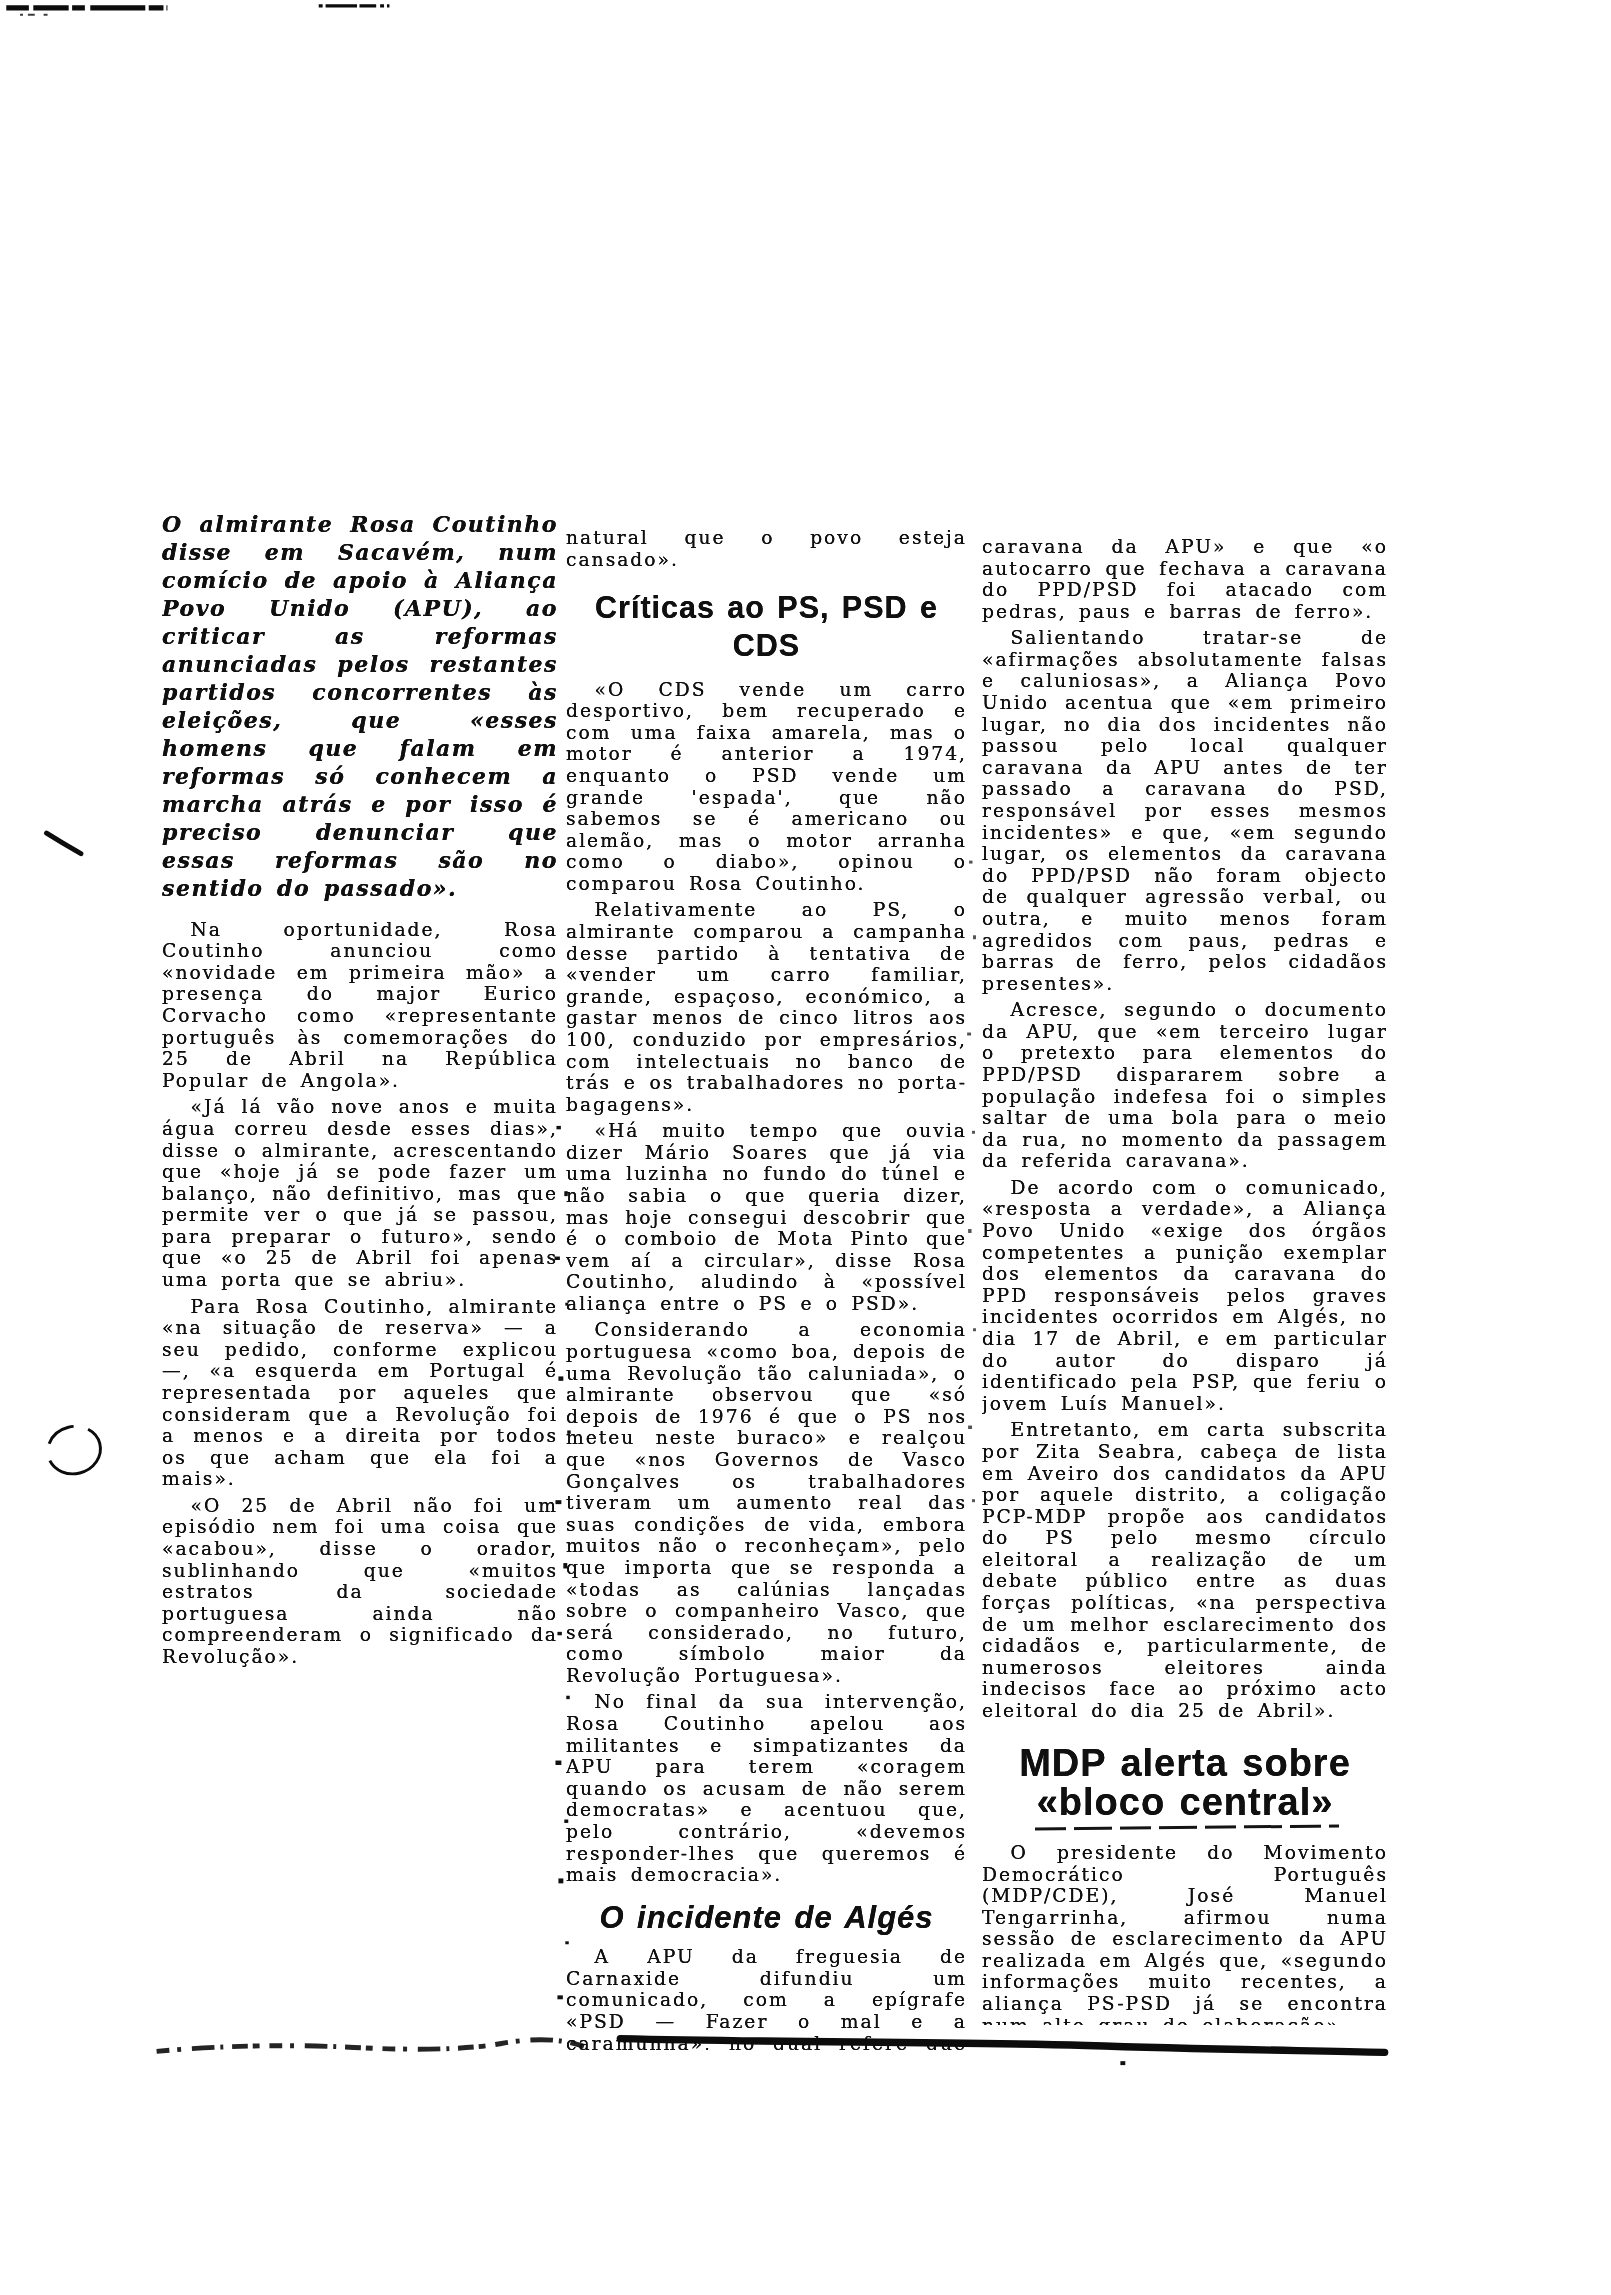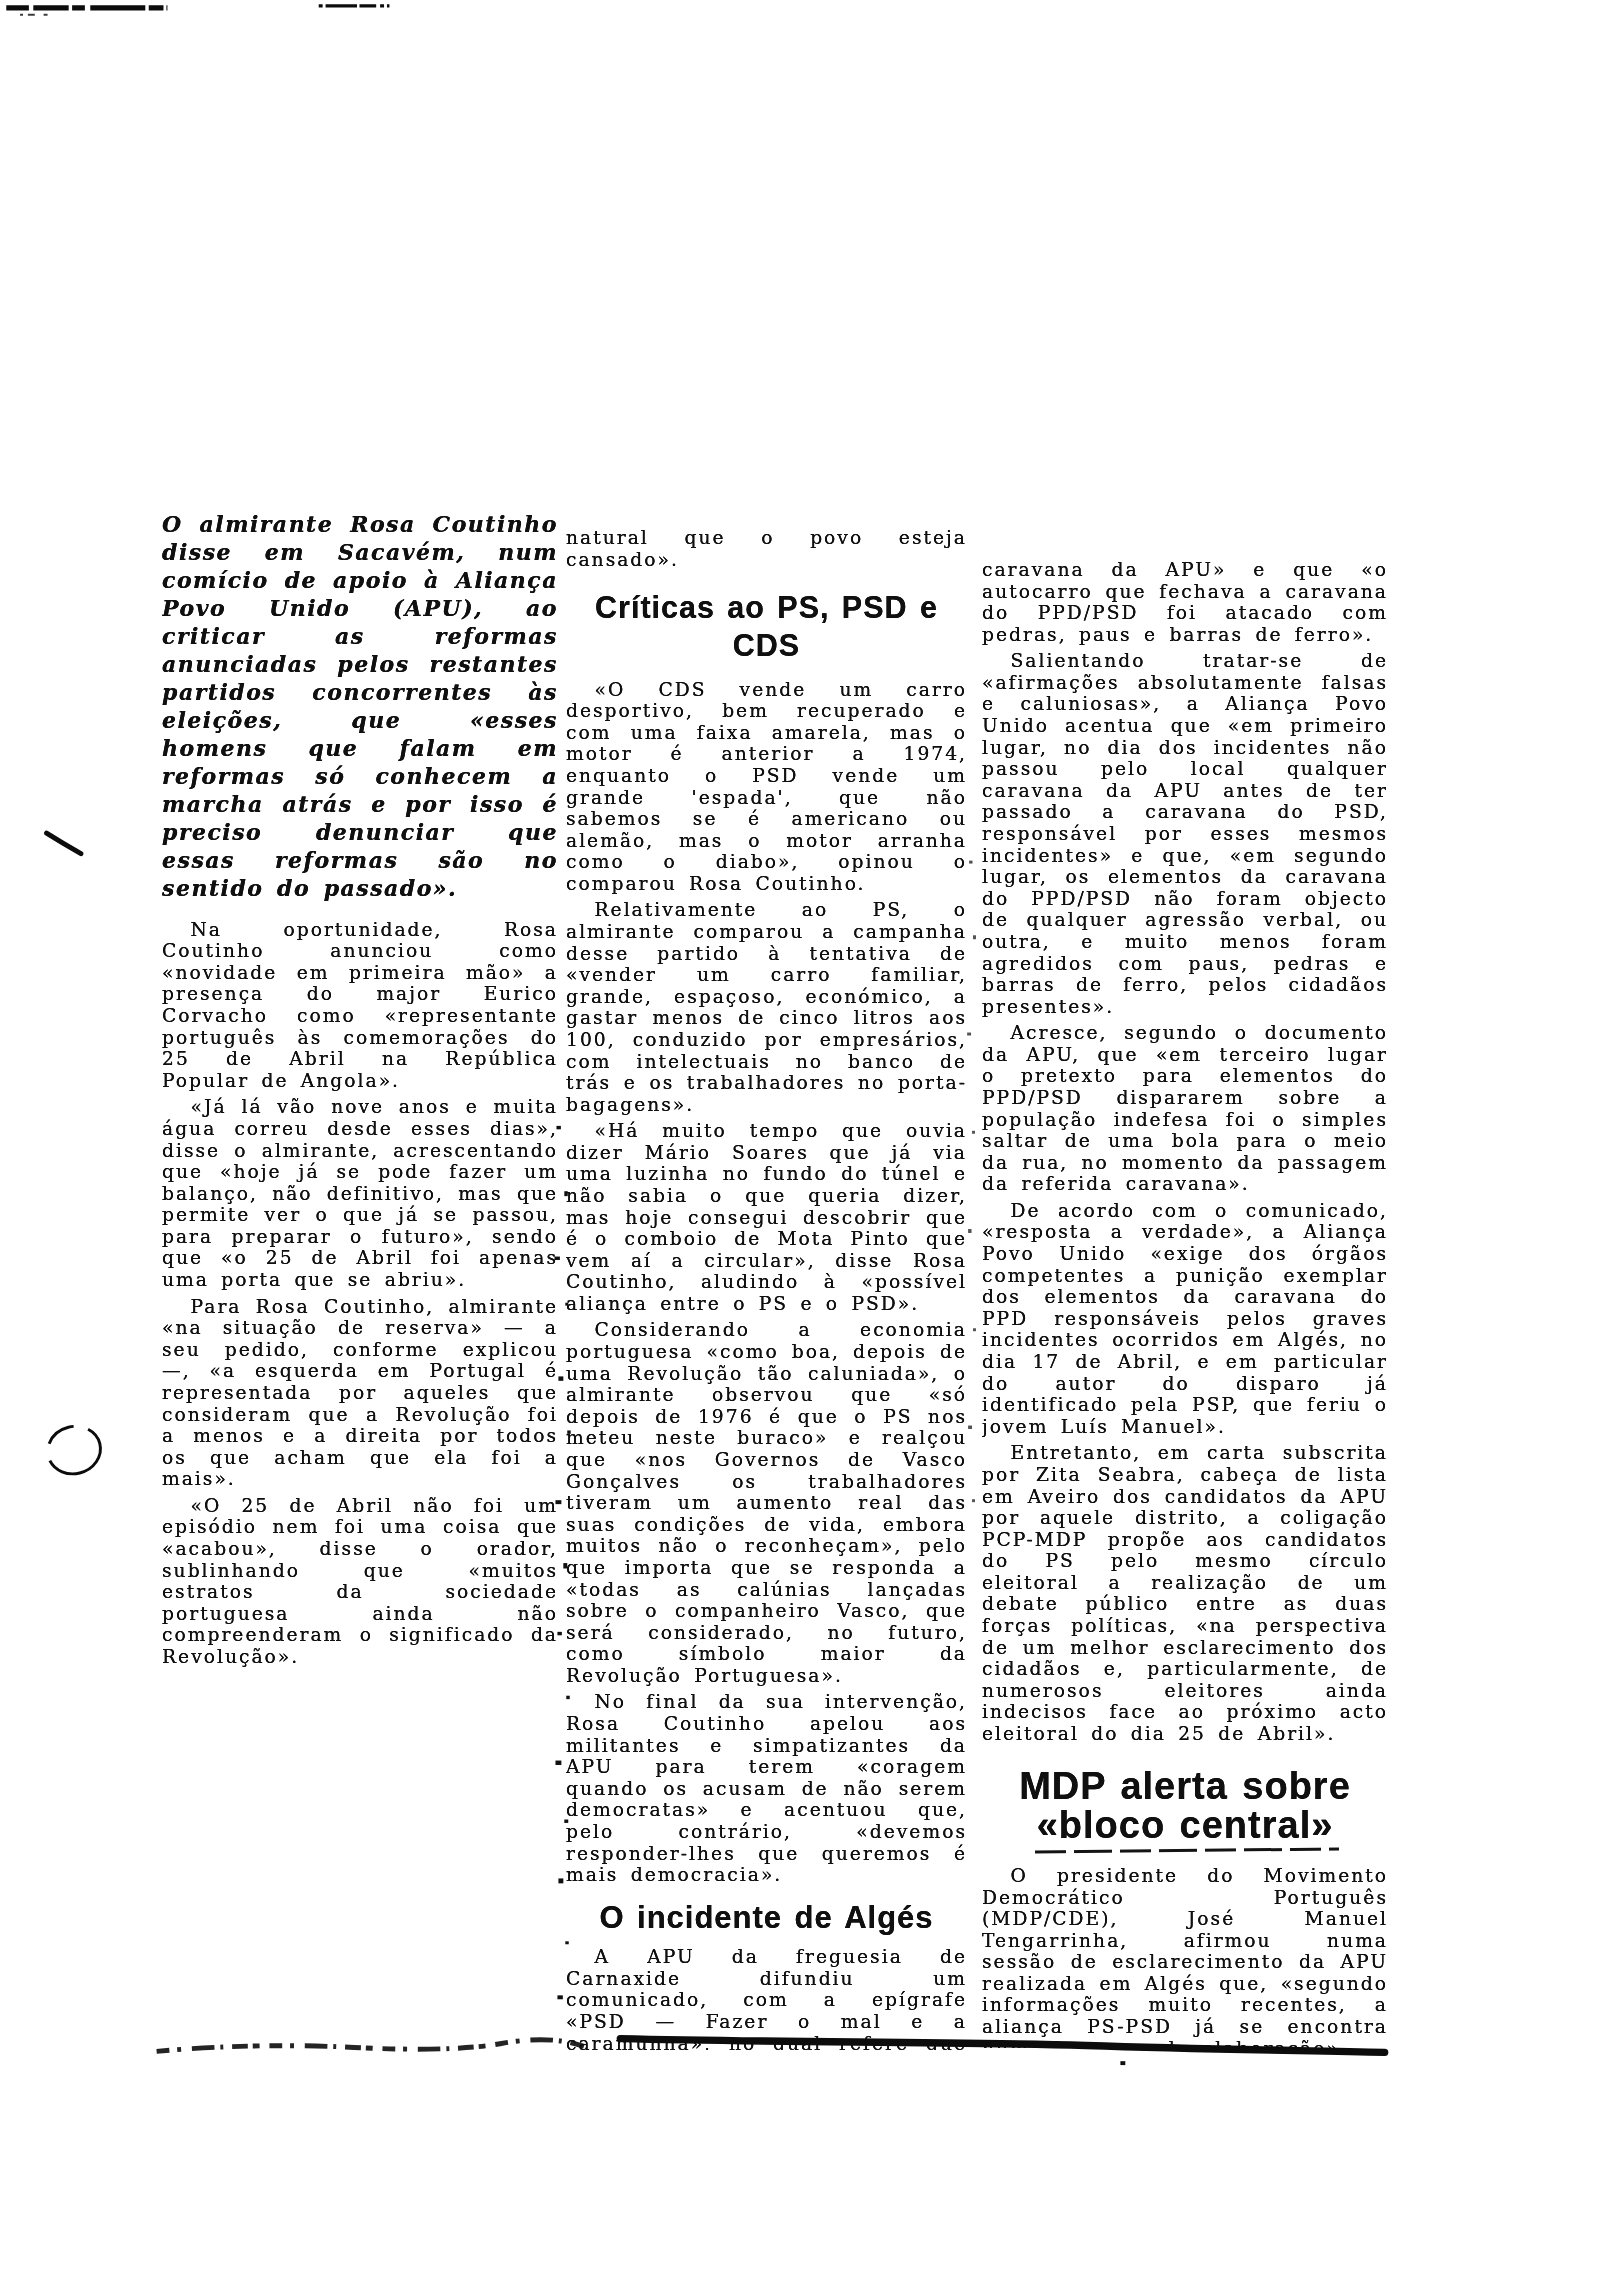--- a/index.html
+++ b/index.html
@@ -36,30 +36,30 @@
   }
   .col h2{
     font-family:"Liberation Sans","DejaVu Sans",sans-serif;
     font-weight:bold;
     text-align:center;
     letter-spacing:1px;
     word-spacing:2.9px;
     text-shadow:0 0 0.5px #000;
   }
   .h-criticas{font-size:30.5px;line-height:38px;margin:17.7px 4.9px 14.7px;}
-  .h-incidente{font-size:31px;line-height:35px;margin:14.7px 0 10.8px;}
+  .h-incidente{font-size:31px;line-height:35px;margin:14.7px 0 10.8px;font-style:italic;}
   .h-mdp{font-size:38px;line-height:39px;margin:22.6px 29.5px 19.7px;position:relative;}
   .rough-underline{
     position:absolute;left:23.6px;right:19.7px;bottom:-6.9px;height:3.4px;
     background:repeating-linear-gradient(90deg,#141414 0 31px,transparent 31px 39px,#141414 39px 77px,transparent 77px 85px);
     transform:rotate(-0.6deg);
   }
   .col1{left:162px;top:510px;width:396px;height:1538px;}
   .col2{left:566px;top:527px;width:401px;height:1523px;}
-  .col3{left:982px;top:559px;width:406px;height:1489px;}
+  .col3{left:982px;top:536px;width:406px;height:1489px;}
   .overlay{position:absolute;left:0;top:0;pointer-events:none;}
 </style>
 </head>
 <body>
 
 <div class="page">
 
   <div class="col col1">
     <p class="lead">O almirante Rosa Coutinho disse em Sacavém, num comício de apoio à Aliança Povo Unido (APU), ao criticar as reformas anunciadas pelos restantes partidos concorrentes às eleições, que «esses homens que falam em reformas só conhecem a marcha atrás e por isso é preciso denunciar que essas reformas são no sentido do passado».</p>
     <p>Na oportunidade, Rosa Coutinho anunciou como «novidade em primeira mão» a presença do major Eurico Corvacho como «representante português às comemorações do 25 de Abril na República Popular de Angola».</p>

